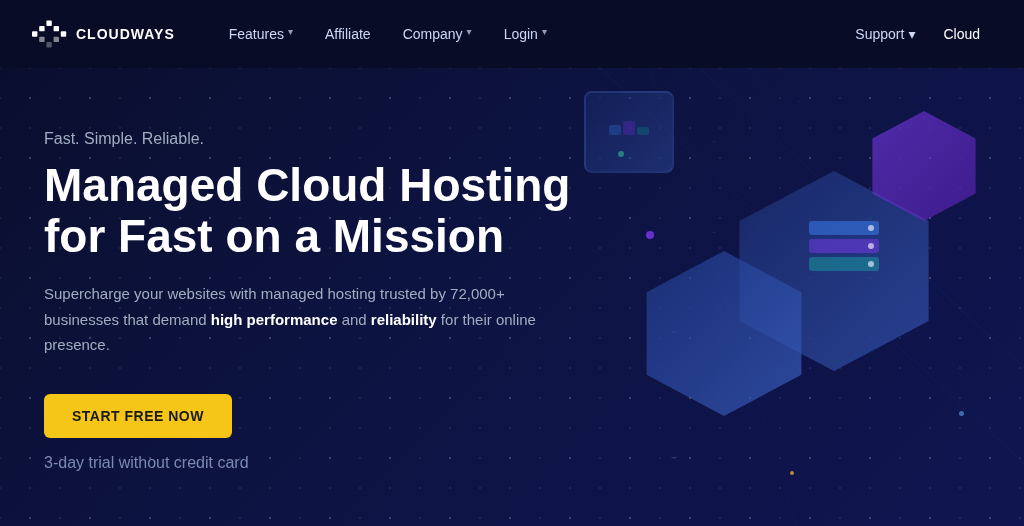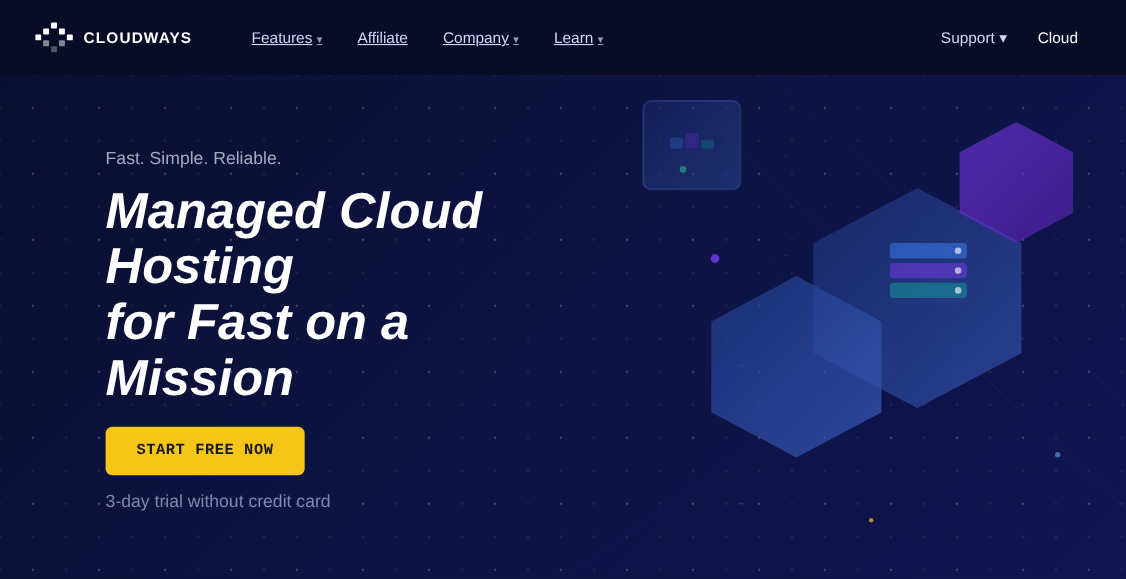--- a/index.html
+++ b/index.html
@@ -41,29 +41,28 @@
       text-transform: uppercase;
     }
     .nav-links {
       display: flex;
       align-items: center;
       gap: 4px;
       flex: 1;
     }
     .nav-item {
       display: flex;
-      align-items: flex-end;
+      align-items: flex-start;
       gap: 4px;
       color: #ccd6f6;
       font-size: 14px;
       padding: 8px 14px;
       cursor: pointer;
       border-radius: 4px;
       transition: color 0.2s;
-      text-decoration: underline;
     }
     .nav-item .chevron {
       font-size: 10px;
       opacity: 0.7;
     }
     .nav-right {
       display: flex;
       align-items: center;
       gap: 16px;
     }
@@ -113,36 +112,35 @@
       background-image:
         radial-gradient(circle, rgba(255,255,255,0.15) 1px, transparent 1px),
         radial-gradient(circle, rgba(255,255,255,0.08) 1px, transparent 1px);
       background-size: 60px 60px, 30px 30px;
       background-position: 0 0, 15px 15px;
     }
 
     .hero-content {
       position: relative;
       z-index: 2;
-      padding: 0 96px;
+      padding: 0 44px;
       max-width: 620px;
     }
     .hero-tagline {
       font-size: 16px;
       color: #a0aec0;
       margin-bottom: 12px;
       font-weight: 400;
     }
     .hero-title {
       font-size: 46px;
       font-weight: 900;
       line-height: 1.1;
       color: #fff;
       margin-bottom: 20px;
-      font-style: italic;
     }
     .hero-description {
       font-size: 15px;
       color: #a0aec0;
       line-height: 1.7;
       margin-bottom: 36px;
       max-width: 520px;
     }
     .hero-description strong {
       color: #fff;
@@ -157,21 +155,20 @@
       background: #f5c518;
       color: #1a1a1a;
       font-size: 14px;
       font-weight: 800;
       padding: 14px 28px;
       border-radius: 6px;
       border: none;
       cursor: pointer;
       letter-spacing: 0.5px;
       text-transform: uppercase;
-      font-family: Liberation Mono, monospace;
     }
     .btn-cta-secondary {
       background: transparent;
       color: #fff;
       font-size: 14px;
       font-weight: 700;
       padding: 14px 28px;
       border-radius: 6px;
       border: 2px solid #fff;
       cursor: pointer;
@@ -317,21 +314,21 @@
       <span class="chevron">▾</span>
     </div>
     <div class="nav-item">
       <span>Affiliate</span>
     </div>
     <div class="nav-item">
       <span>Company</span>
       <span class="chevron">▾</span>
     </div>
     <div class="nav-item">
-      <span>Learn</span>
+      <span>Login</span>
       <span class="chevron">▾</span>
     </div>
   </div>
 
   <div class="nav-right">
     <div class="nav-support">
       <span>Support</span>
       <span class="chevron">▾</span>
     </div>
     <div class="nav-login">
@@ -389,18 +386,21 @@
       </div>
     </div>
   </div>
 
   <div class="hero-content">
     <p class="hero-tagline">Fast. Simple. Reliable.</p>
     <h1 class="hero-title">
       <span>Managed Cloud Hosting</span><br>
       <span>for Fast on a Mission</span>
     </h1>
+    <p class="hero-description">
+      <span>Supercharge your websites with managed hosting trusted by 72,000+ businesses that demand </span><strong>high performance</strong><span> and </span><strong>reliability</strong><span> for their online presence.</span>
+    </p>
     <div class="hero-buttons">
       <button class="btn-cta-primary">START FREE NOW</button>
     </div>
     <p class="hero-note">3-day trial without credit card</p>
   </div>
 </section>
 
 </body></html>

